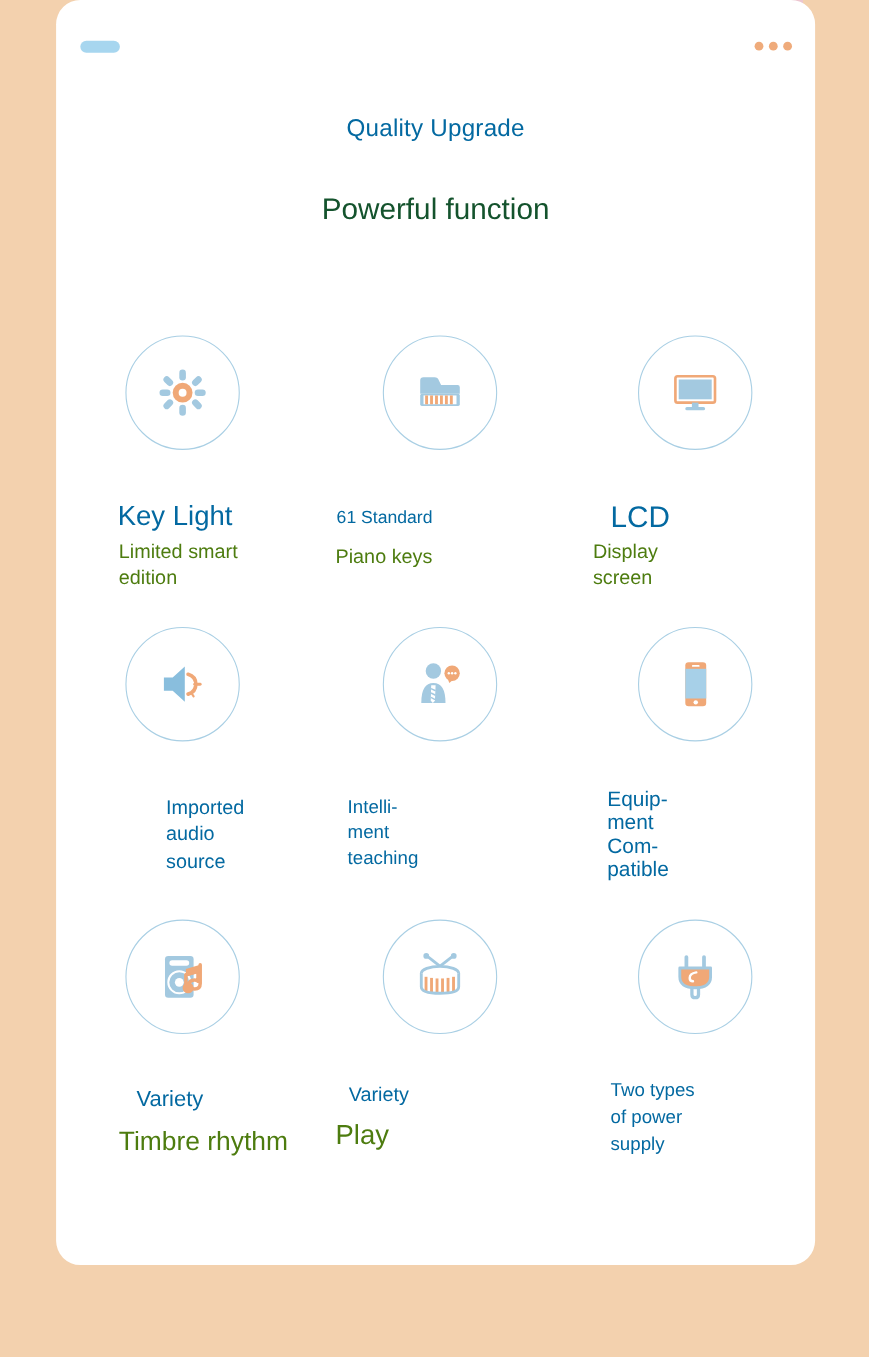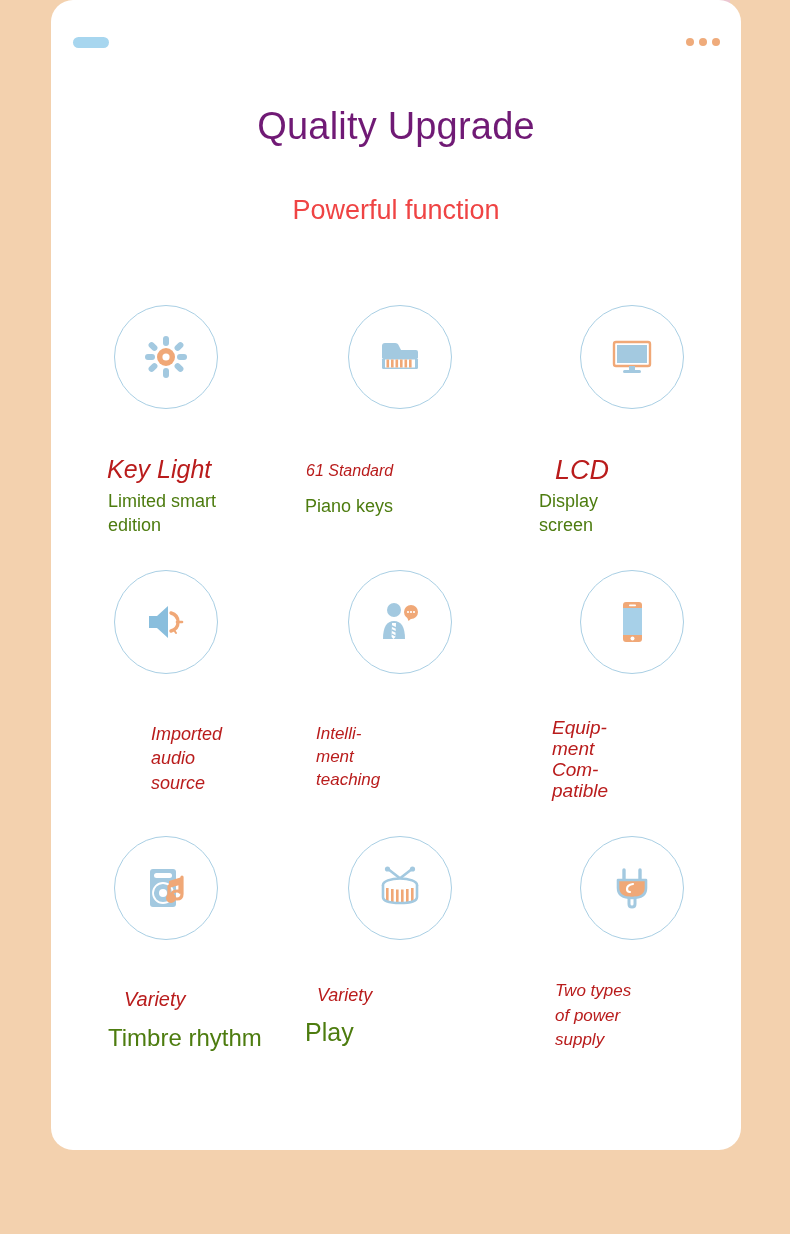--- a/index.html
+++ b/index.html
@@ -82,30 +82,30 @@
 
   
   #title-block {
     position: absolute;
     top: 104px;
     left: 0;
     width: 690px;
     text-align: center;
   }
   #page-title {
-    font-size: 38px;
-    color: #701a75;
+    font-size: 22px;
+    color: #0369a1;
     font-weight: 400;
     letter-spacing: 0.2px;
     line-height: 1.2;
   }
   #page-subtitle {
     margin-top: 44px;
     font-size: 27px;
-    color: #ef4444;
+    color: #14532d;
     font-weight: 400;
     line-height: 1.2;
   }
 
   
   #feature-grid {
     position: absolute;
     top: 305px;
     left: 0;
     width: 690px;
@@ -138,21 +138,21 @@
   .cell-0 .icon-circle { left: 63px; }
   .cell-1 .icon-circle { left: 67px; }
   .cell-2 .icon-circle { left: 69px; }
 
   .caption {
     position: absolute;
     color: #8b8d90;
     line-height: 1.33;
     white-space: pre-line;
   }
-  .caption.primary { color: #b91c1c; font-style: italic; }
+  .caption.primary { color: #0369a1; }
   .caption.secondary { color: #4d7c0f; }
 
   
   
   .r0c0 .cap-a { top: 148px; left: 56px; font-size: 25px; }
   .r0c0 .cap-b { top: 185px; left: 57px; font-size: 18px; width: 124px; }
   .r0c1 .cap-a { top: 155px; left: 25px; font-size: 16px; }
   .r0c1 .cap-b { top: 190px; left: 24px; font-size: 18px; }
   .r0c2 .cap-a { top: 148px; left: 44px; font-size: 27px; }
   .r0c2 .cap-b { top: 185px; left: 28px; font-size: 18px; width: 90px; }

